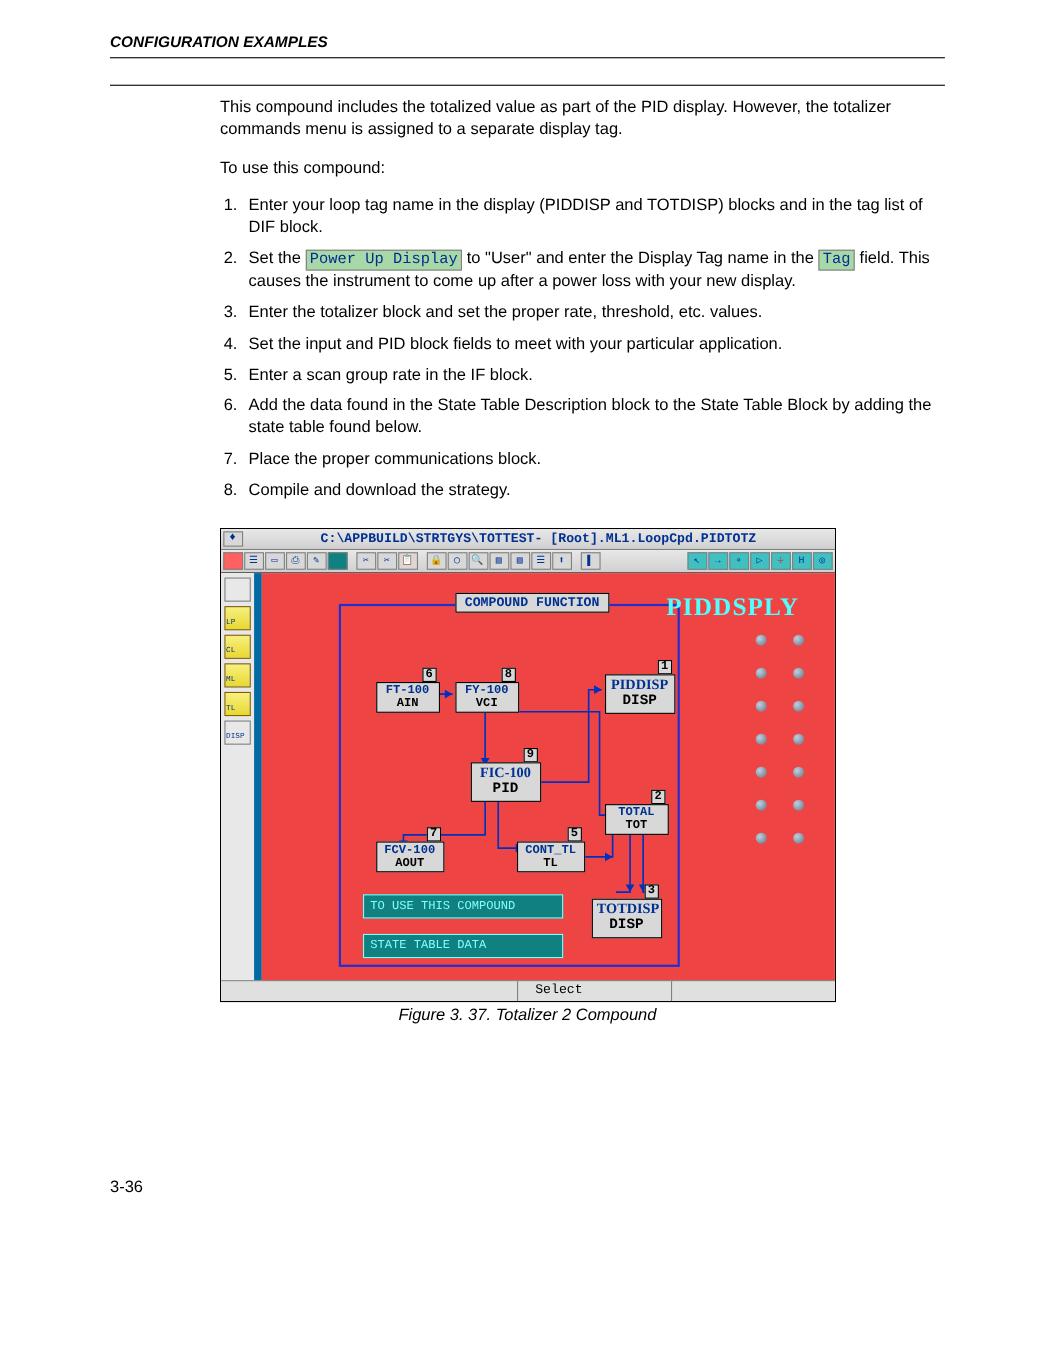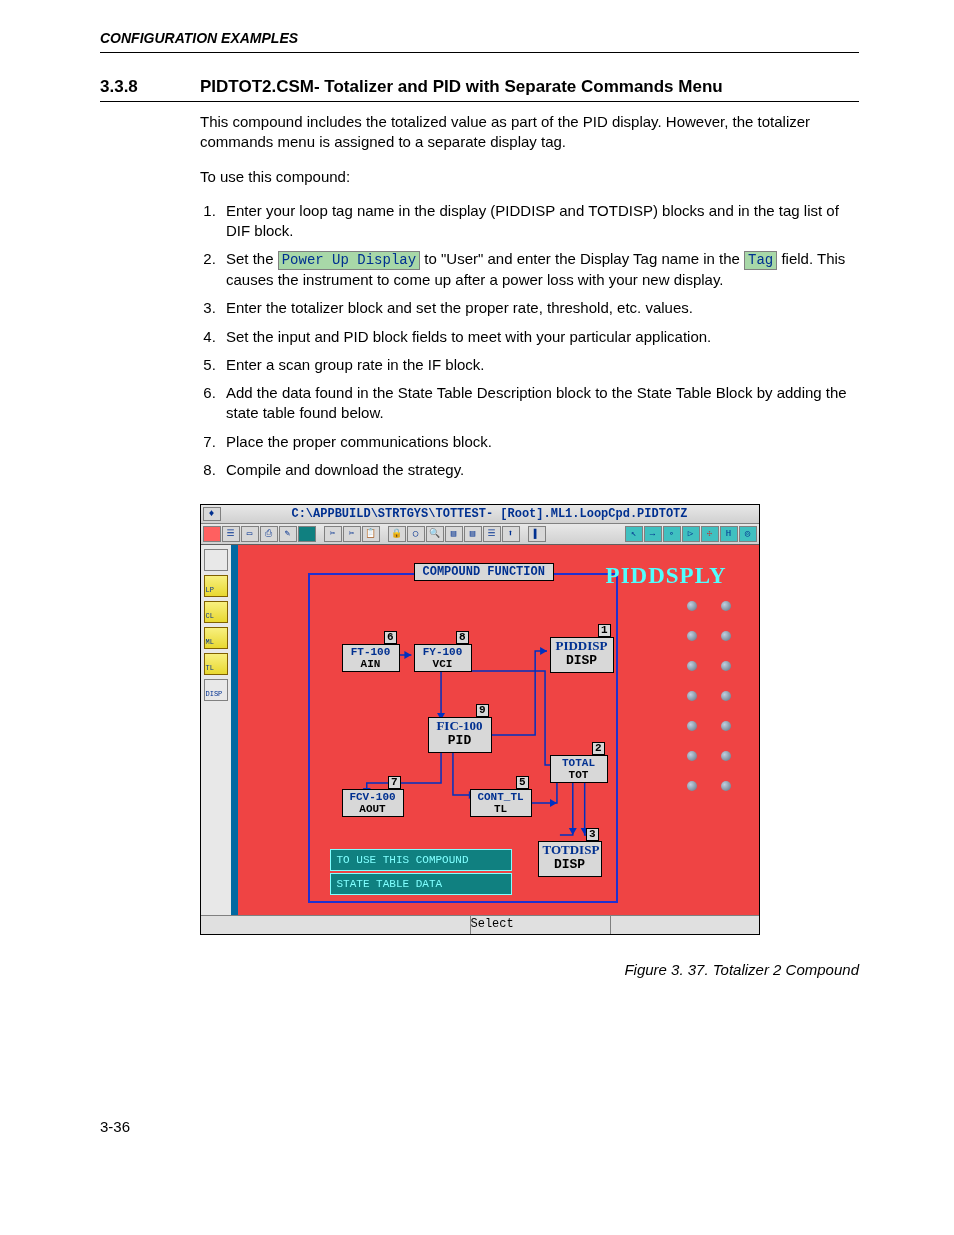--- a/index.html
+++ b/index.html
@@ -248,45 +248,40 @@
     border-top: 1px solid #808080;
     height: 18px;
     display: flex;
   }
   .status-seg {
     border-right: 1px solid #808080;
     height: 100%;
     box-sizing: border-box;
     font-size: 12px;
     color: #000;
-    padding: 1px 0;
+    padding: 1px 16px;
   }
 
   .caption {
     font-style: italic;
-    text-align: right;
-    margin-top: 24px;
+    text-align: center;
     font-size: 15px;
   }
   .page-no {
     margin-top: 140px;
     font-size: 15px;
   }
 </style>
 </head>
 <body>
 
 <div class="page">
   <div class="sec-label">CONFIGURATION EXAMPLES</div>
   <hr class="rule">
 
-  <div class="h-row">
-    <div class="h-num">3.3.8</div>
-    <div class="h-title">PIDTOT2.CSM- Totalizer and PID with Separate Commands Menu</div>
-  </div>
   <hr class="rule" style="margin:4px 0 10px 0">
 
   <div class="indent-body">
     <div class="para">This compound includes the totalized value as part of the PID display. However, the totalizer commands menu is assigned to a separate display tag.</div>
     <div class="para">To use this compound:</div>
 
     <ol class="steps">
       <li>Enter your loop tag name in the display (PIDDISP and TOTDISP) blocks and in the tag list of DIF block.</li>
       <li>
         <span>Set the </span><span class="chip">Power Up Display</span><span> to "User" and enter the Display Tag name in the </span><span class="chip">Tag</span><span> field. This causes the instrument to come up after a power loss with your new display.</span>
@@ -415,21 +410,21 @@
             <span class="corner">5</span>
             <span>CONT_TL</span><br>
             <span class="sub">TL</span>
           </div>
           <div class="blk" style="left:300px; top:296px; width:64px; height:36px; font-size:13px;">
             <span class="corner">3</span>
             <span style="font-family:'Times New Roman',serif">TOTDISP</span><br>
             <span class="sub">DISP</span>
           </div>
 
-          <div class="note" style="left:92px; top:304px; width:168px;">TO USE THIS COMPOUND</div>
+          <div class="note" style="left:92px; top:292px; width:168px;">TO USE THIS COMPOUND</div>
           <div class="note" style="left:92px; top:328px; width:168px;">STATE TABLE DATA</div>
 
           <div class="side-title" style="right:32px; top:18px;">PIDDSPLY</div>
           <div class="dot" style="right:62px; top:56px;"></div>
           <div class="dot" style="right:28px; top:56px;"></div>
           <div class="dot" style="right:62px; top:86px;"></div>
           <div class="dot" style="right:28px; top:86px;"></div>
           <div class="dot" style="right:62px; top:116px;"></div>
           <div class="dot" style="right:28px; top:116px;"></div>
           <div class="dot" style="right:62px; top:146px;"></div>

